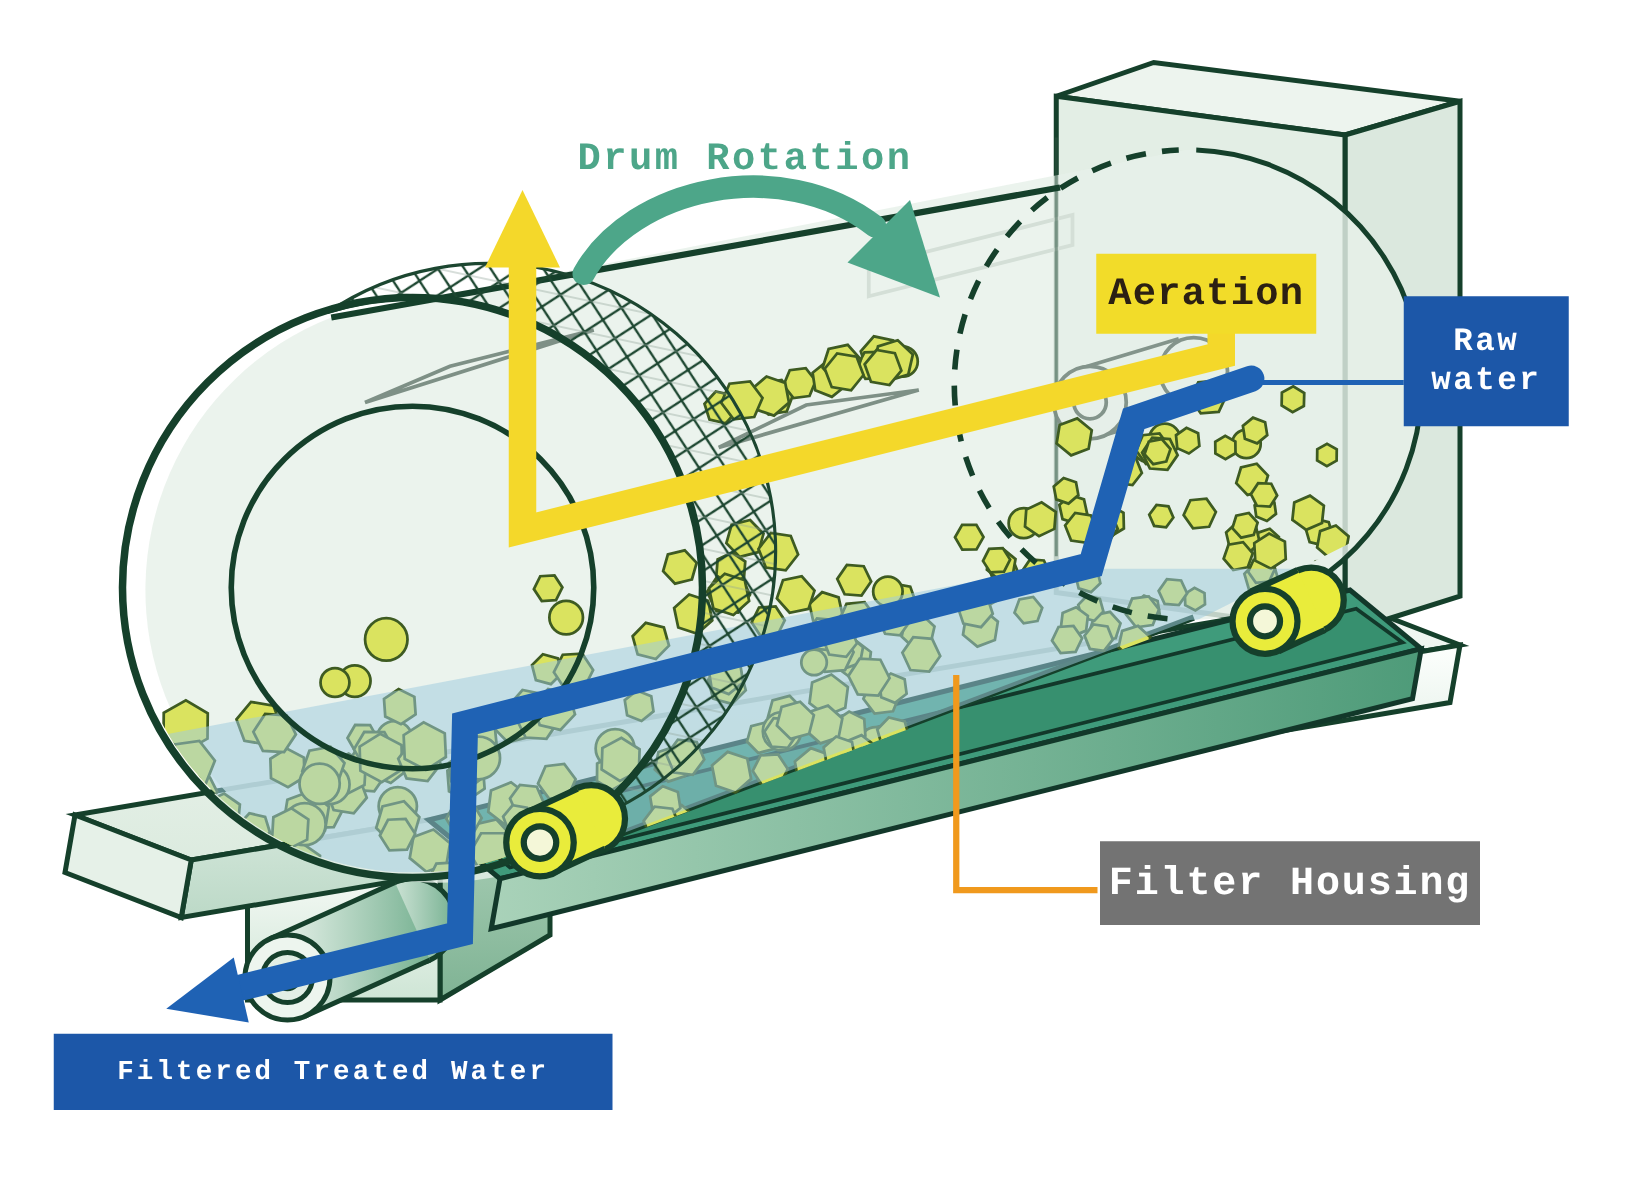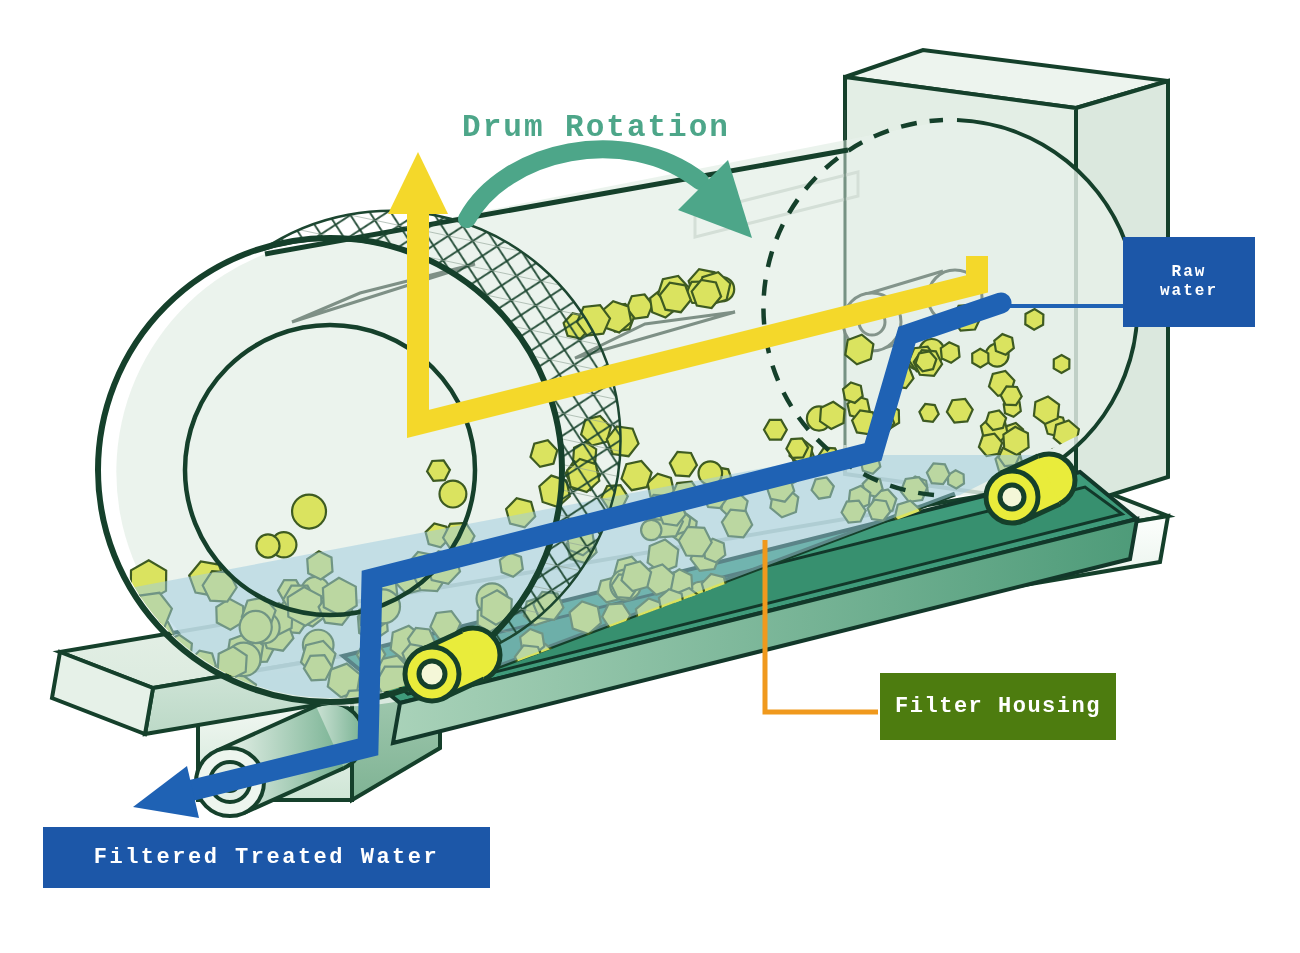--- a/index.html
+++ b/index.html
@@ -5,24 +5,24 @@
   html,body{margin:0;padding:0;background:#ffffff;}
   #stage{position:relative;width:1300px;height:953px;background:#ffffff;overflow:hidden;
          font-family:Liberation Mono, monospace;}
   #art{position:absolute;left:0;top:0;}
   .lbl{position:absolute;font-weight:700;display:flex;align-items:center;justify-content:center;
        box-sizing:border-box;text-align:center;}
   .lbl-drum-rotation{left:426px;top:106px;width:340px;height:42px;font-size:31px;
        letter-spacing:2px;color:#4DA689;}
   .lbl-aeration{left:877px;top:203px;width:176px;height:64px;font-size:31px;
        letter-spacing:1px;background:#F2DC29;color:#2B2013;}
-  .lbl-raw-water{left:1123px;top:237px;width:132px;height:90px;font-size:16px;
+  .lbl-raw-water{left:1123px;top:237px;width:132px;height:104px;font-size:26px;
        letter-spacing:2px;background:#1C57A8;color:#FFFFFF;flex-direction:column;line-height:1.2;}
-  .lbl-filter-housing{left:880px;top:673px;width:236px;height:67px;font-size:22px;
-       letter-spacing:1.5px;background:#4d7c0f;color:#FFFFFF;}
+  .lbl-filter-housing{left:880px;top:673px;width:304px;height:67px;font-size:32px;
+       letter-spacing:1.5px;background:#737373;color:#FFFFFF;}
   .lbl-filtered-treated-water{left:43px;top:827px;width:447px;height:61px;font-size:22px;
        letter-spacing:2.5px;background:#1C57A8;color:#FFFFFF;}
 </style>
 </head>
 <body>
 
 <div id="stage">
 
 <svg id="art" width="1300" height="953" viewBox="0 0 1300 953">
   <defs>
@@ -343,20 +343,23 @@
     <path d="M467 219 C505 150 625 123 700 181" fill="none" stroke="#4DA689" stroke-width="18" stroke-linecap="round"></path>
     <polygon points="752,238 678,210 728,160" fill="#4DA689"></polygon>
   </g>
 
   <path d="M765 540 L765 712 L878 712" fill="none" stroke="#F0991D" stroke-width="5"></path>
 </svg>
 
   <div class="lbl lbl-drum-rotation">
     <span>Drum Rotation</span>
   </div>
+  <div class="lbl lbl-aeration">
+    <span>Aeration</span>
+  </div>
   <div class="lbl lbl-raw-water">
     <span>Raw</span>
     <span>water</span>
   </div>
   <div class="lbl lbl-filter-housing">
     <span>Filter Housing</span>
   </div>
   <div class="lbl lbl-filtered-treated-water">
     <span>Filtered Treated Water</span>
   </div>

